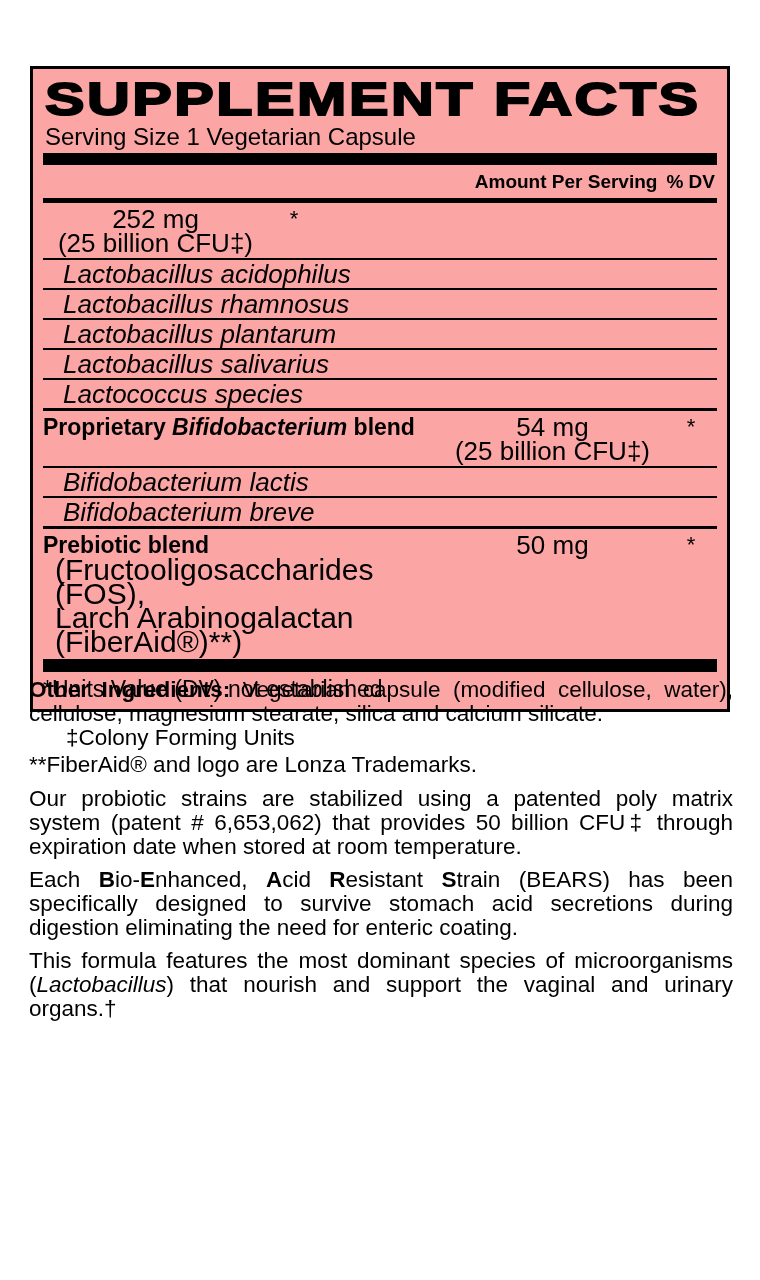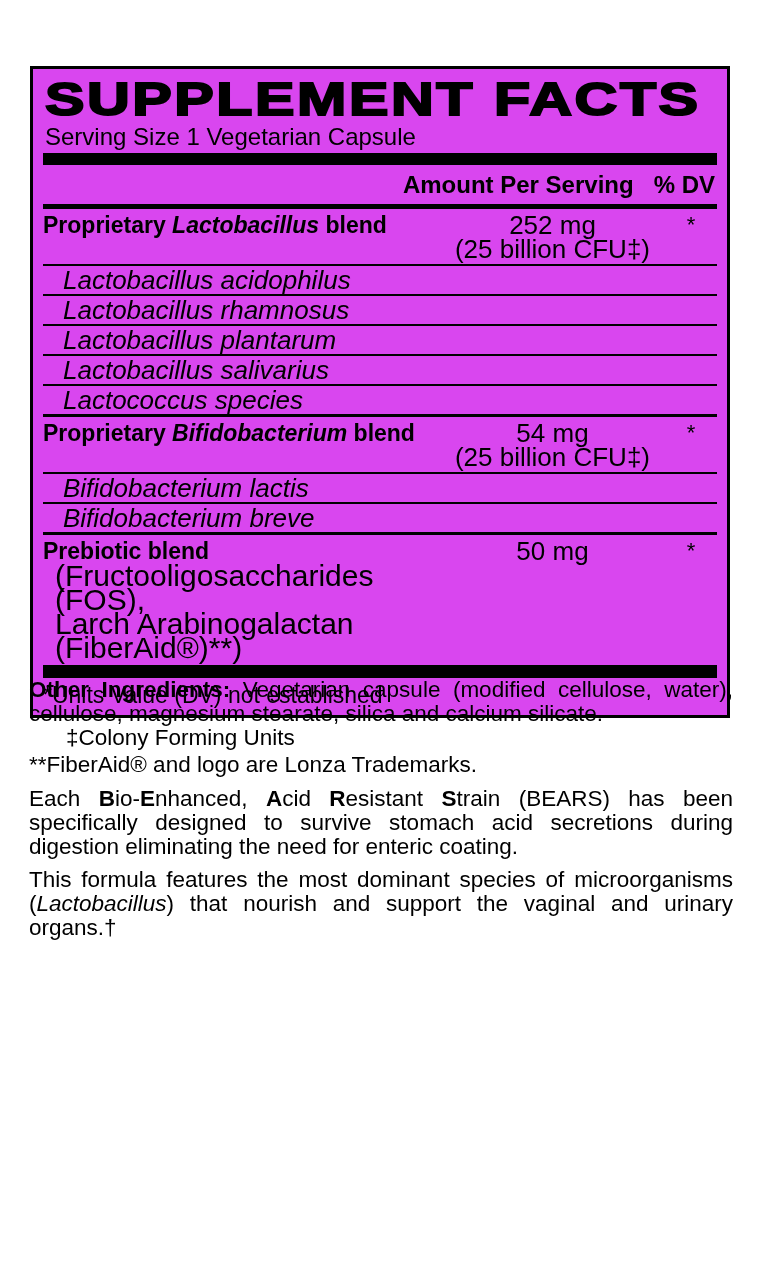--- a/index.html
+++ b/index.html
@@ -4,36 +4,36 @@
 <style>
   html,body{margin:0;padding:0;}
   body{
     width:760px;height:1280px;background:#ffffff;color:#000;
     font-family:"Liberation Sans","DejaVu Sans",sans-serif;
     overflow:hidden;position:relative;
   }
   .panel{
     box-sizing:border-box;
     position:absolute;left:30px;top:66px;width:700px;
-    border:3px solid #000;background:#d946ef;
+    border:3px solid #000;background:#fca5a5;
     padding:0 10px 0 10px;
   }
   .panel-title{
     font-size:47px;font-weight:900;line-height:1.0;
     letter-spacing:2px;white-space:nowrap;
     -webkit-text-stroke:2px #000;
     transform:scaleX(1.26);transform-origin:left center;
     margin:6px 0 0 2px;
   }
   .serving{font-size:24px;line-height:27px;margin:1px 0 3px 2px;}
   .bar{height:12px;background:#000;}
   .bar-bottom{height:13px;background:#000;margin-top:2px;}
   .hdr-row{
-    display:flex;justify-content:flex-end;align-items:baseline;gap:20px;
-    font-weight:bold;font-size:24px;padding:6px 2px 5px 0;
+    display:flex;justify-content:flex-end;align-items:baseline;gap:9px;
+    font-weight:bold;font-size:19px;padding:6px 2px 5px 0;
   }
   .mline{height:5px;background:#000;}
   .srow{display:flex;align-items:flex-start;padding:2px 0;}
   .srow .name{flex:1;}
   .srow .amt{width:225px;text-align:center;font-size:26px;line-height:24px;}
   .srow .dvc{width:52px;text-align:center;font-size:22px;line-height:24px;}
   .blend .name{font-weight:bold;font-size:23px;line-height:25px;}
   .blend{padding:4px 0 3px 0;}
   .species{font-style:italic;font-size:26px;line-height:24px;border-top:2px solid #000;}
   .species .name{padding-left:20px;}
@@ -58,21 +58,20 @@
   <div class="panel-title">SUPPLEMENT FACTS</div>
   <div class="serving">Serving Size 1 Vegetarian Capsule</div>
   <div class="bar"></div>
   <div class="hdr-row">
     <span>Amount Per Serving</span>
     <span>% DV</span>
   </div>
   <div class="mline"></div>
 
   <div class="srow blend">
-    <div class="name"><span>Proprietary </span><span class="i">Lactobacillus</span><span> blend</span></div>
     <div class="amt">
       <div>252 mg</div>
       <div>(25 billion CFU‡)</div>
     </div>
     <div class="dvc">*</div>
   </div>
 
   <div class="srow species">
       <div class="name">Lactobacillus acidophilus</div>
     </div>
@@ -118,15 +117,16 @@
   </div>
 
   <div class="bar-bottom"></div>
   <div class="footnote">*Units Value (DV) not established</div>
 </div>
 
 <div class="details">
   <p class="oi"><span class="b">Other Ingredients:</span><span> Vegetarian capsule (modified cellulose, water), cellulose, magnesium stearate, silica and calcium silicate.</span></p>
   <div class="colony">‡Colony Forming Units</div>
   <div class="tmark">**FiberAid® and logo are Lonza Trademarks.</div>
+  <p>Our probiotic strains are stabilized using a patented poly matrix system (patent # 6,653,062) that provides 50 billion CFU‡ through expiration date when stored at room temperature.</p>
   <p><span>Each </span><span class="b">B</span><span>io-</span><span class="b">E</span><span>nhanced, </span><span class="b">A</span><span>cid </span><span class="b">R</span><span>esistant </span><span class="b">S</span><span>train (BEARS) has been specifically designed to survive stomach acid secretions during digestion eliminating the need for enteric coating.</span></p>
   <p><span>This formula features the most dominant species of microorganisms (</span><span class="i">Lactobacillus</span><span>) that nourish and support the vaginal and urinary organs.†</span></p>
 </div>
 
 </body></html>

